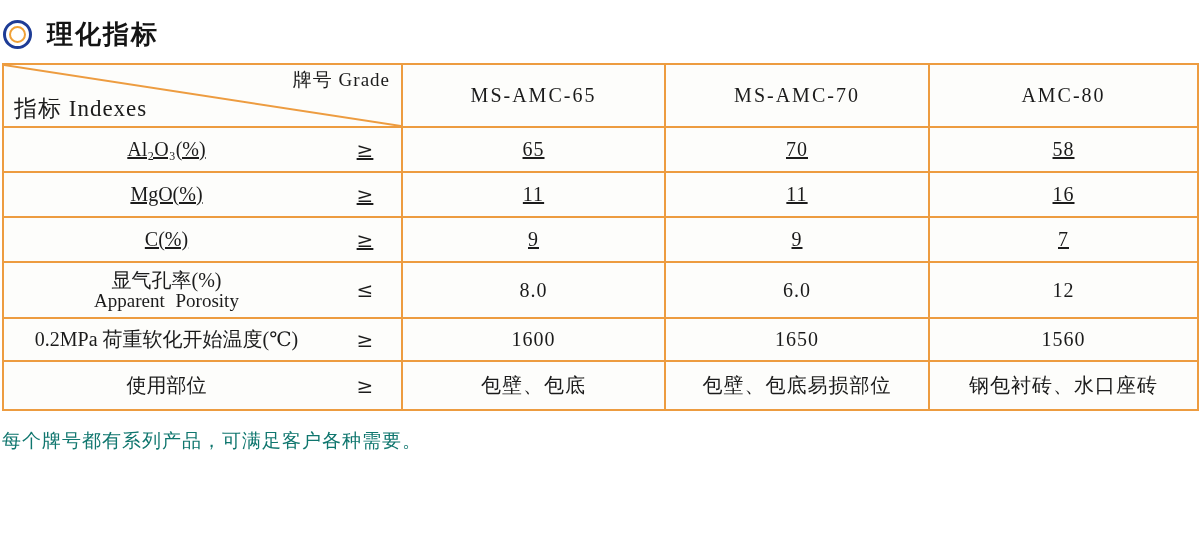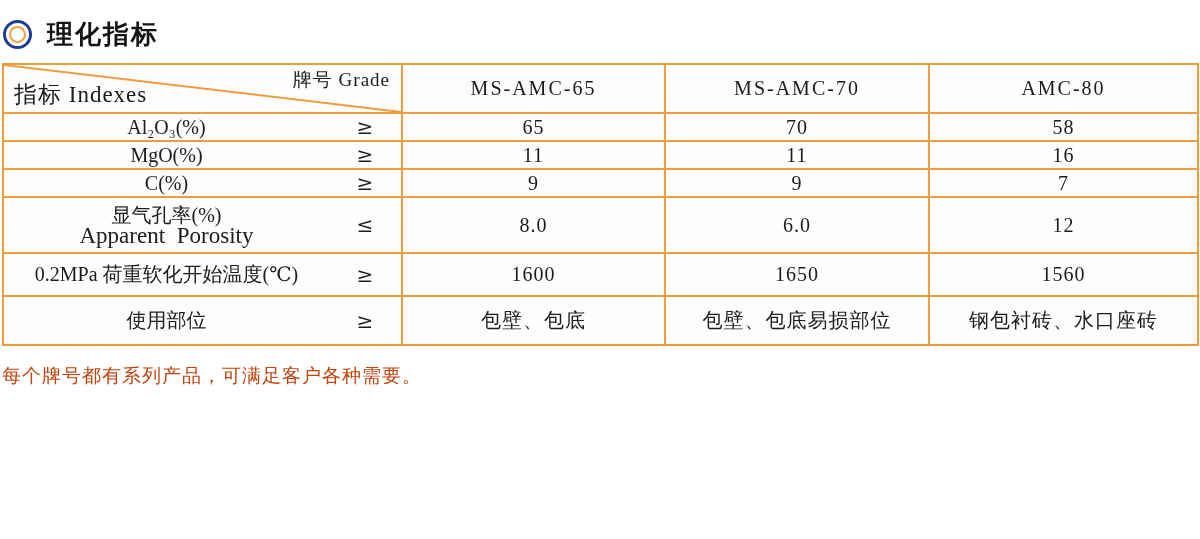--- a/index.html
+++ b/index.html
@@ -20,46 +20,46 @@
   table{border-collapse:collapse;table-layout:fixed;width:1195px;margin:11px 0 0 2px;background:#FDFDFB;}
   table,td,th{border:2px solid var(--border);}
   table{border-width:2.5px;}
   th,td{padding:0;text-align:center;vertical-align:middle;font-weight:normal;font-size:20px;color:#1b1b1b;}
 
   col.c-label{width:399px;}
   col.c-v1{width:263px;}
   col.c-v2{width:264px;}
   col.c-v3{width:269px;}
 
-  tr.hrow{height:49px;}
-  tr.r-single{height:28px;}
+  tr.hrow{height:63px;}
+  tr.r-single{height:45px;text-decoration:underline;}
   tr.r-dual{height:56px;}
   tr.r-temp{height:43px;margin-left:24px;}
   tr.r-use{height:49px;}
 
   .col-head{letter-spacing:2px;}
 
   
   .corner{position:relative;overflow:hidden;}
   .corner svg{position:absolute;left:0;top:0;width:100%;height:100%;display:block;}
   .corner-tr{position:absolute;top:2px;right:11px;font-size:19px;letter-spacing:1px;}
   .corner-bl{position:absolute;bottom:2px;left:10px;font-size:23px;letter-spacing:1px;}
 
   
   .lblcell{padding:0;}
   .lblwrap{display:flex;align-items:center;width:100%;}
   .lbl{flex:1;display:flex;flex-direction:column;justify-content:center;line-height:21px;}
   .lbl .zh{font-size:20px;}
-  .lbl .en{font-size:23px;line-height:20px;word-spacing:6px;font-family:Liberation Serif, serif;}
+  .lbl .en{font-size:19px;line-height:20px;word-spacing:6px;font-family:Liberation Serif, serif;}
   .op{flex:0 0 72px;font-size:20px;font-family:"DejaVu Serif","Liberation Serif",serif;}
 
   .val{letter-spacing:1px;}
 
   
-  .footnote{margin:17px 0 0 2px;font-size:19px;letter-spacing:1px;color:#c2410c;}
+  .footnote{margin:17px 0 0 2px;font-size:19px;letter-spacing:1px;color:#0f766e;}
 </style>
 </head>
 <body>
 
 <div class="sec-header">
   <span class="ring">
       <span class="ring-inner"></span>
     </span>
   <span class="sec-title">理化指标</span>
 </div>

